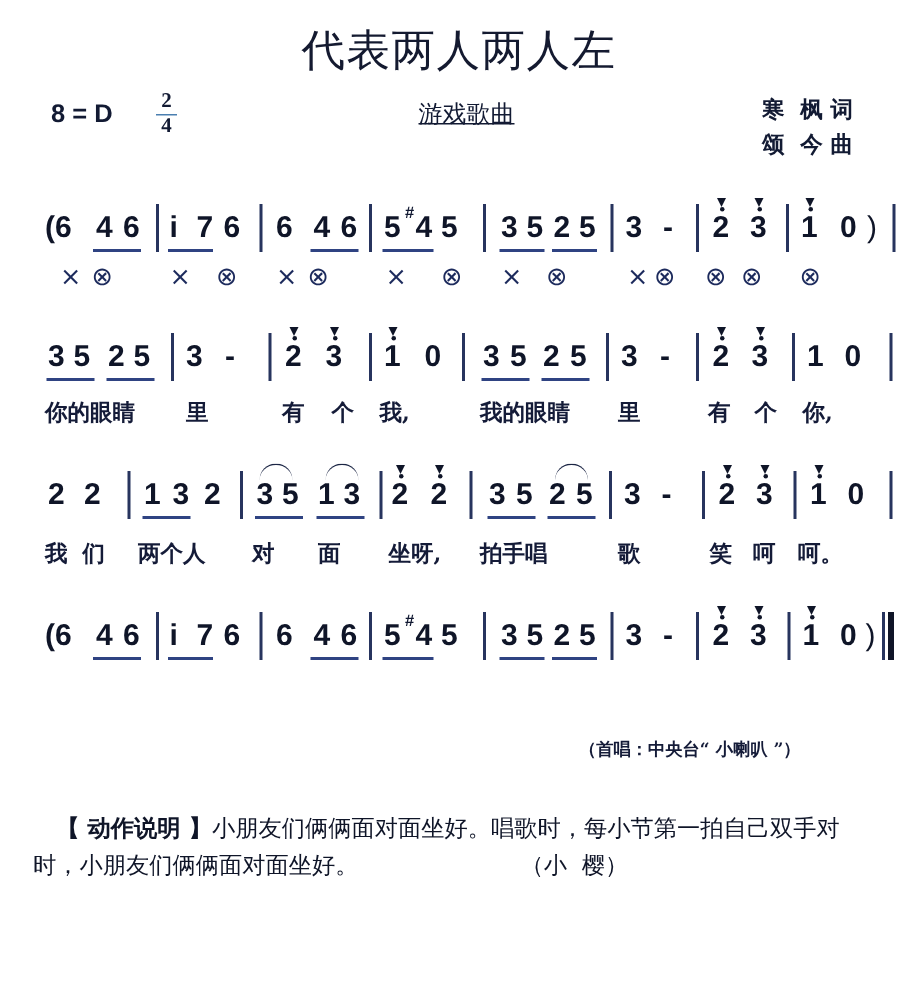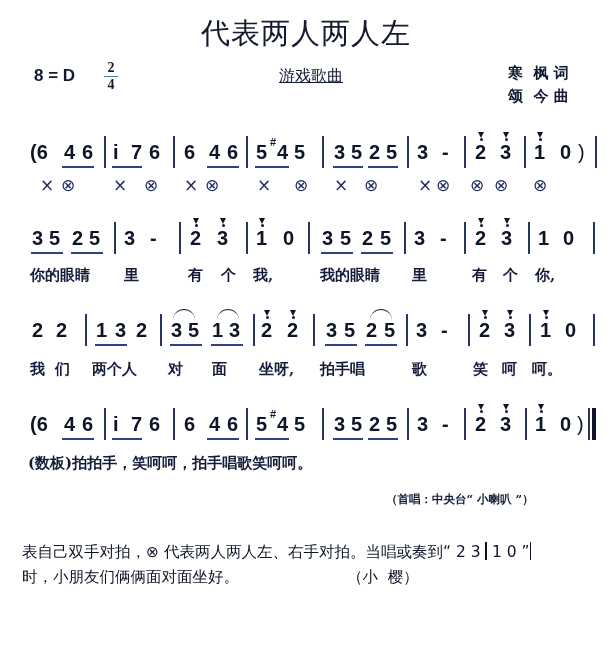--- a/index.html
+++ b/index.html
@@ -267,21 +267,20 @@
   <span class="n" style="left:500px;">3</span>
   <span class="bl" style="left:525px;"></span>
   <span class="acc" style="left:538px;"></span>
   <span class="dot" style="left:540px;"></span>
   <span class="n" style="left:535px;">1</span>
   <span class="n" style="left:560px;">0</span>
   <span class="n" style="left:577px;font-weight:normal;">)</span>
   <span class="bl" style="left:588px;"></span>
   <span class="bl thick" style="left:592px;"></span>
 
-  <span class="lyric" style="left:28px;top:42px;">(数板)拍拍手，笑呵呵，拍手唱歌笑呵呵。</span>
 </div>
 
 <div class="abs singer">（首唱：中央台“ 小喇叭 ”）</div>
 
 <div class="abs notes">
-  <div class="row"><span>表自己双手对拍，</span><span>⊗</span><span> 代表两人两人左、右手对拍。当唱或奏到“ 2 3 </span><span style="display:inline-block;width:1.5px;height:18px;background:#0f1528;vertical-align:-3px;"></span><span> 1 0 ”</span><span style="display:inline-block;width:1.5px;height:18px;background:#0f1528;vertical-align:-3px;"></span></div>
+  <div class="row">　<span class="lbl">【 动作说明 】</span><span>小朋友们俩俩面对面坐好。唱歌时，每小节第一拍自己双手对</span></div>
   <div class="row"><span>时，小朋友们俩俩面对面坐好。</span><span style="display:inline-block;width:108px;"></span><span>（小  樱）</span></div>
 </div>
 
 </body></html>

